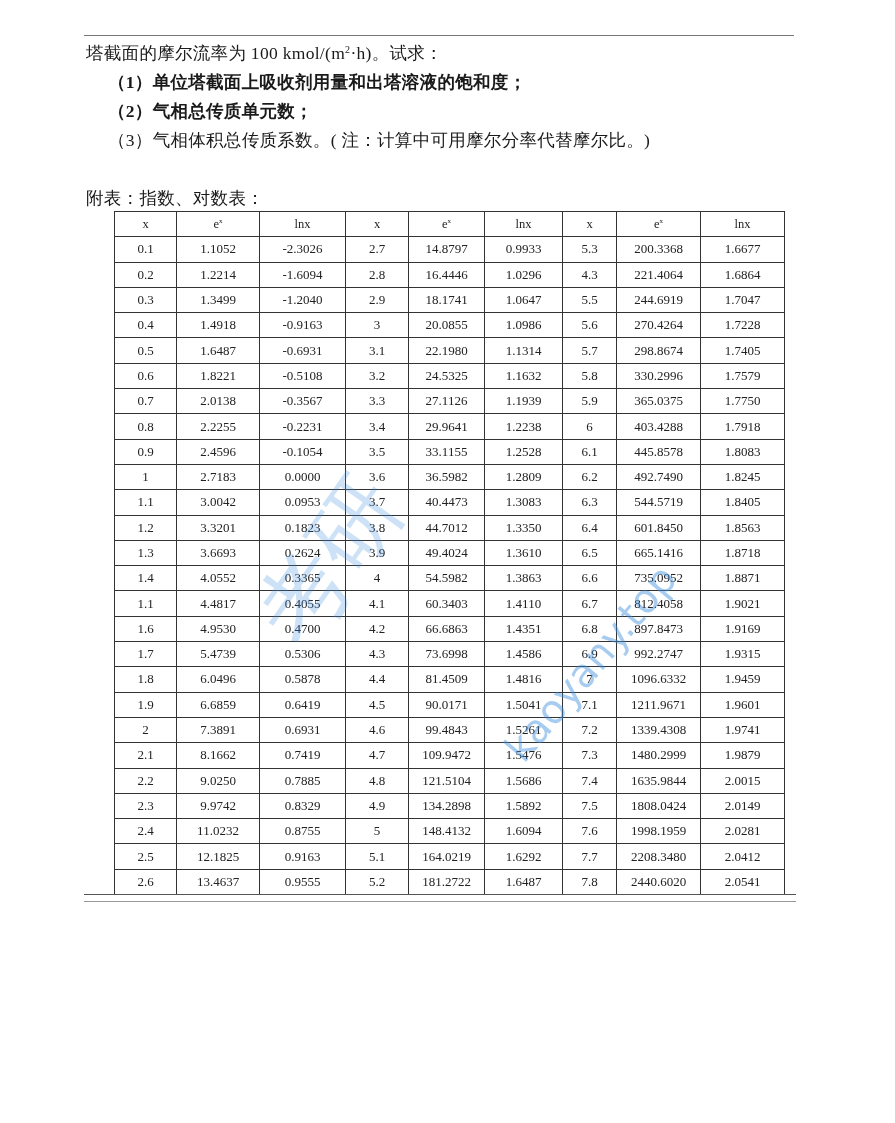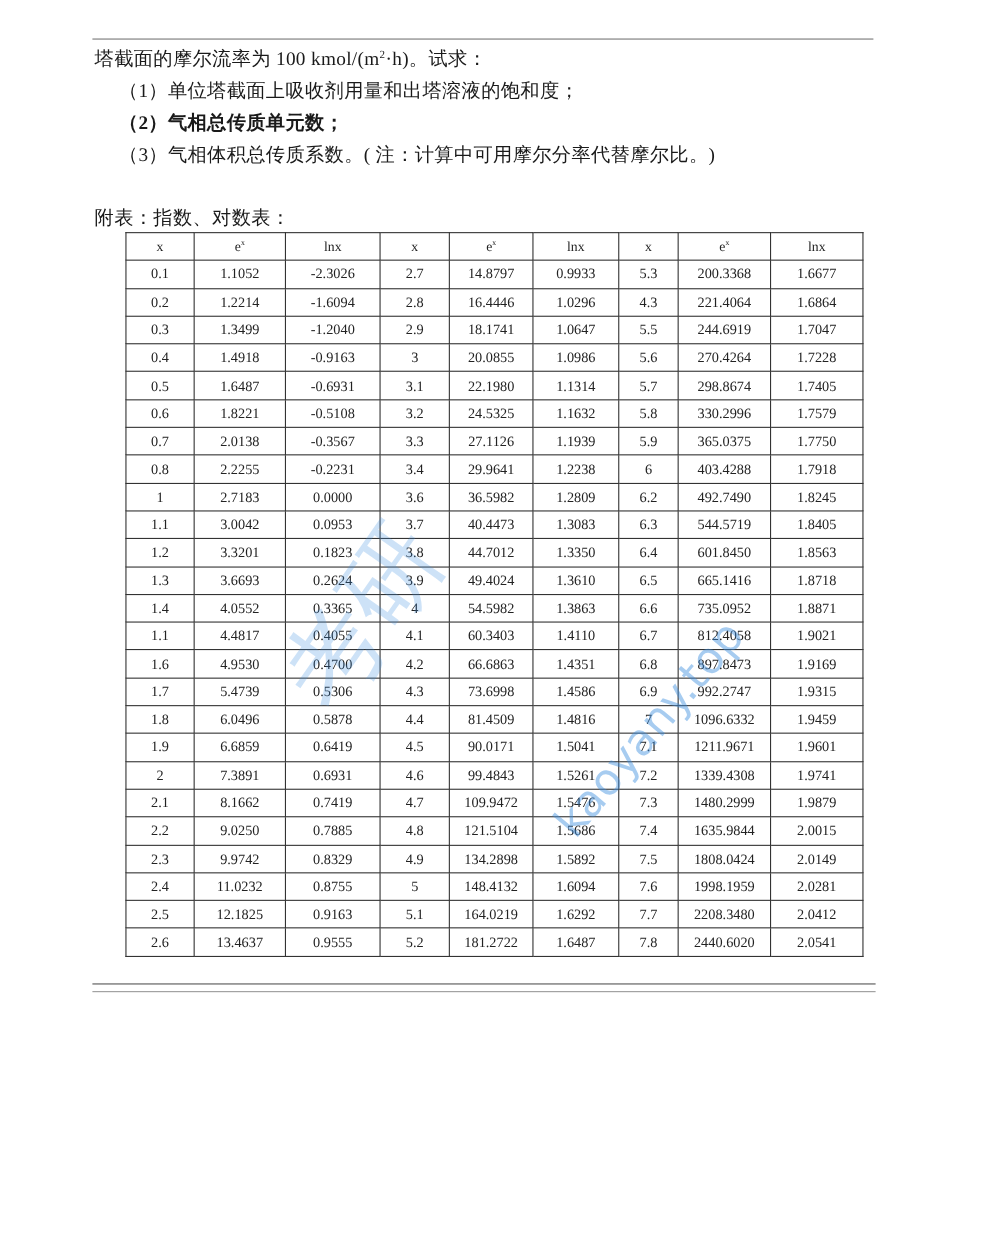--- a/index.html
+++ b/index.html
@@ -2,21 +2,21 @@
 <html><head>
   <meta charset="utf-8">
   <style>
     html, body { margin: 0; padding: 0; background: #ffffff; }
     body { width: 895px; height: 1123px; position: relative; overflow: hidden;
            font-family: "Liberation Serif", "DejaVu Serif", serif; color: #1a1a1a; }
     .top-rule { position: absolute; left: 84px; top: 35px; width: 710px; height: 0;
                 border-top: 1.5px solid #777; }
     .text-line { position: absolute; font-size: 17.5px; white-space: nowrap; letter-spacing: 0.3px; }
     .line-0 { left: 86px; top: 41px; }
-    .line-1 { left: 108px; top: 70px; }
+    .line-1 { left: 108px; top: 70px; font-weight: bold; }
     .line-2 { left: 108px; top: 99px; font-weight: bold; }
     .line-3 { left: 108px; top: 128px; font-family: Liberation Serif, serif; }
     .line-4 { left: 86px; top: 186px; }
     sup { font-size: 10px; vertical-align: 6px; }
     table.exp-log { position: absolute; left: 114px; top: 211px; border-collapse: collapse;
                     table-layout: fixed; width: 670px; }
     table.exp-log td, table.exp-log th {
       border: 1px solid #333; height: 24.3px; padding: 0; text-align: center;
       font-size: 13px; font-weight: normal; color: #222;
       font-family: "Liberation Serif", "DejaVu Serif", serif;
@@ -153,20 +153,31 @@
         <td>2.2255</td>
         <td>-0.2231</td>
         <td class="group-start">3.4</td>
         <td>29.9641</td>
         <td>1.2238</td>
         <td class="group-start">6</td>
         <td>403.4288</td>
         <td>1.7918</td>
       </tr>
       <tr>
+        <td>0.9</td>
+        <td>2.4596</td>
+        <td>-0.1054</td>
+        <td class="group-start">3.5</td>
+        <td>33.1155</td>
+        <td>1.2528</td>
+        <td class="group-start">6.1</td>
+        <td>445.8578</td>
+        <td>1.8083</td>
+      </tr>
+      <tr>
         <td>1</td>
         <td>2.7183</td>
         <td>0.0000</td>
         <td class="group-start">3.6</td>
         <td>36.5982</td>
         <td>1.2809</td>
         <td class="group-start">6.2</td>
         <td>492.7490</td>
         <td>1.8245</td>
       </tr>

